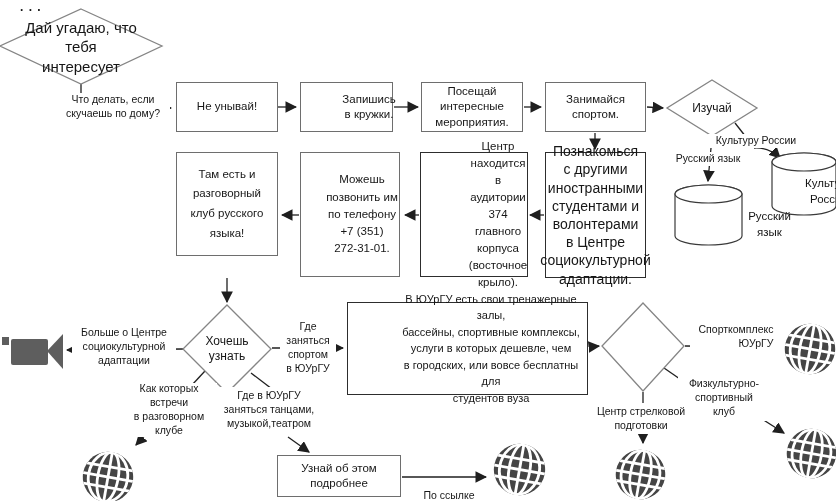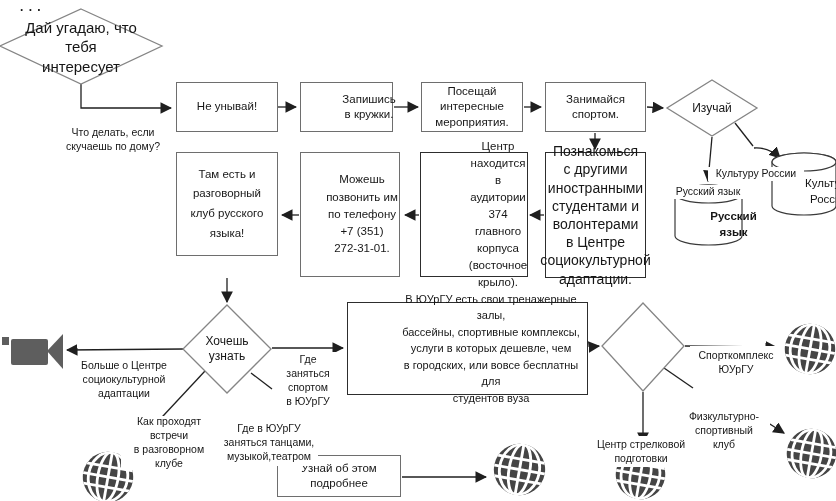--- a/index.html
+++ b/index.html
@@ -14,21 +14,21 @@
   .diamond{fill:#fff;stroke:var(--diamond-border);stroke-width:1.3;}
   .cyl{fill:#fff;stroke:#3a3a3a;stroke-width:1.2;}
   .globefill{fill:var(--icon-fill);}
   .camfill{fill:var(--camera-fill);}
   .abs{position:absolute;box-sizing:border-box;z-index:1;}
   .box{border:1.5px solid var(--box-border);background:#fff;display:flex;align-items:center;
        justify-content:center;text-align:center;font-size:11.5px;line-height:1.32;
        white-space:pre-line;}
   .box.dark{border-color:var(--box-border-dark);}
   .lbl{background:#fff;font-size:10.5px;line-height:1.32;text-align:center;white-space:pre-line;
-       display:flex;align-items:center;justify-content:center;margin-top:33px;}
+       display:flex;align-items:center;justify-content:center;}
   .dtext{display:flex;align-items:center;justify-content:center;text-align:center;
          font-size:12px;line-height:1.28;white-space:pre-line;background:transparent;}
   .cyltext{display:flex;align-items:center;justify-content:center;text-align:center;
          font-size:11.5px;line-height:1.4;white-space:pre-line;margin-left:25px;}
   .ellip{font-size:12px;letter-spacing:1px;font-weight:bold;}
   #box-e{line-height:1.7;}
   #box-f{line-height:1.5;padding-left:24px;}
   #box-g{line-height:1.48;padding-left:48px;}
   #box-h{line-height:1.3;font-size:14px;}
   #box-i{line-height:1.5;font-size:11px;padding-left:47px;}
@@ -156,44 +156,44 @@
 адаптации.</div>
 
   <div id="box-i" class="abs box dark" style="left:347px;top:302px;width:241px;height:93px;">В ЮУрГУ есть свои тренажерные залы,
 бассейны, спортивные комплексы,
 услуги в которых дешевле, чем
 в городских, или вовсе бесплатны для
 студентов вуза</div>
   <div class="abs box" style="left:277px;top:455px;width:124px;height:42px;">Узнай об этом
 подробнее</div>
 
-  <div class="abs cyltext" style="left:677px;top:206px;width:63px;height:36px;font-weight:bold;">Русский
+  <div class="abs cyltext" style="left:713px;top:206px;width:63px;height:36px;">Русский
 язык</div>
   <div class="abs cyltext" style="left:774px;top:173px;width:60px;height:36px;">Культура
 России</div>
 
   <div class="abs lbl" style="left:56px;top:93px;width:114px;height:28px;">Что делать, если
 скучаешь по дому?</div>
   <div class="abs lbl" style="left:666px;top:152px;width:84px;height:14px;">Русский язык</div>
   <div class="abs lbl" style="left:708px;top:134px;width:96px;height:14px;">Культуру России</div>
   <div class="abs lbl" style="left:72px;top:326px;width:104px;height:42px;">Больше о Центре
 социокультурной
 адаптации</div>
-  <div class="abs lbl" style="left:121px;top:383px;width:96px;height:54px;">Как проходят
+  <div class="abs lbl" style="left:121px;top:383px;width:96px;height:54px;">Как которых
 встречи
 в разговорном
 клубе</div>
   <div class="abs lbl" style="left:280px;top:319px;width:56px;height:58px;">Где
 заняться
 спортом
 в ЮУрГУ</div>
   <div class="abs lbl" style="left:220px;top:387px;width:98px;height:46px;">Где в ЮУрГУ
 заняться танцами,
 музыкой,театром</div>
-  <div class="abs lbl" style="left:690px;top:313px;width:92px;height:33px;">Спорткомплекс
+  <div class="abs lbl" style="left:690px;top:320px;width:92px;height:33px;text-align:right;">Спорткомплекс
 ЮУрГУ</div>
   <div class="abs lbl" style="left:678px;top:375px;width:92px;height:46px;">Физкультурно-
 спортивный
 клуб</div>
   <div class="abs lbl" style="left:588px;top:403px;width:106px;height:31px;">Центр стрелковой
 подготовки</div>
   <div class="abs lbl" style="left:418px;top:488px;width:62px;height:16px;">По ссылке</div>
 
 </div>
 

